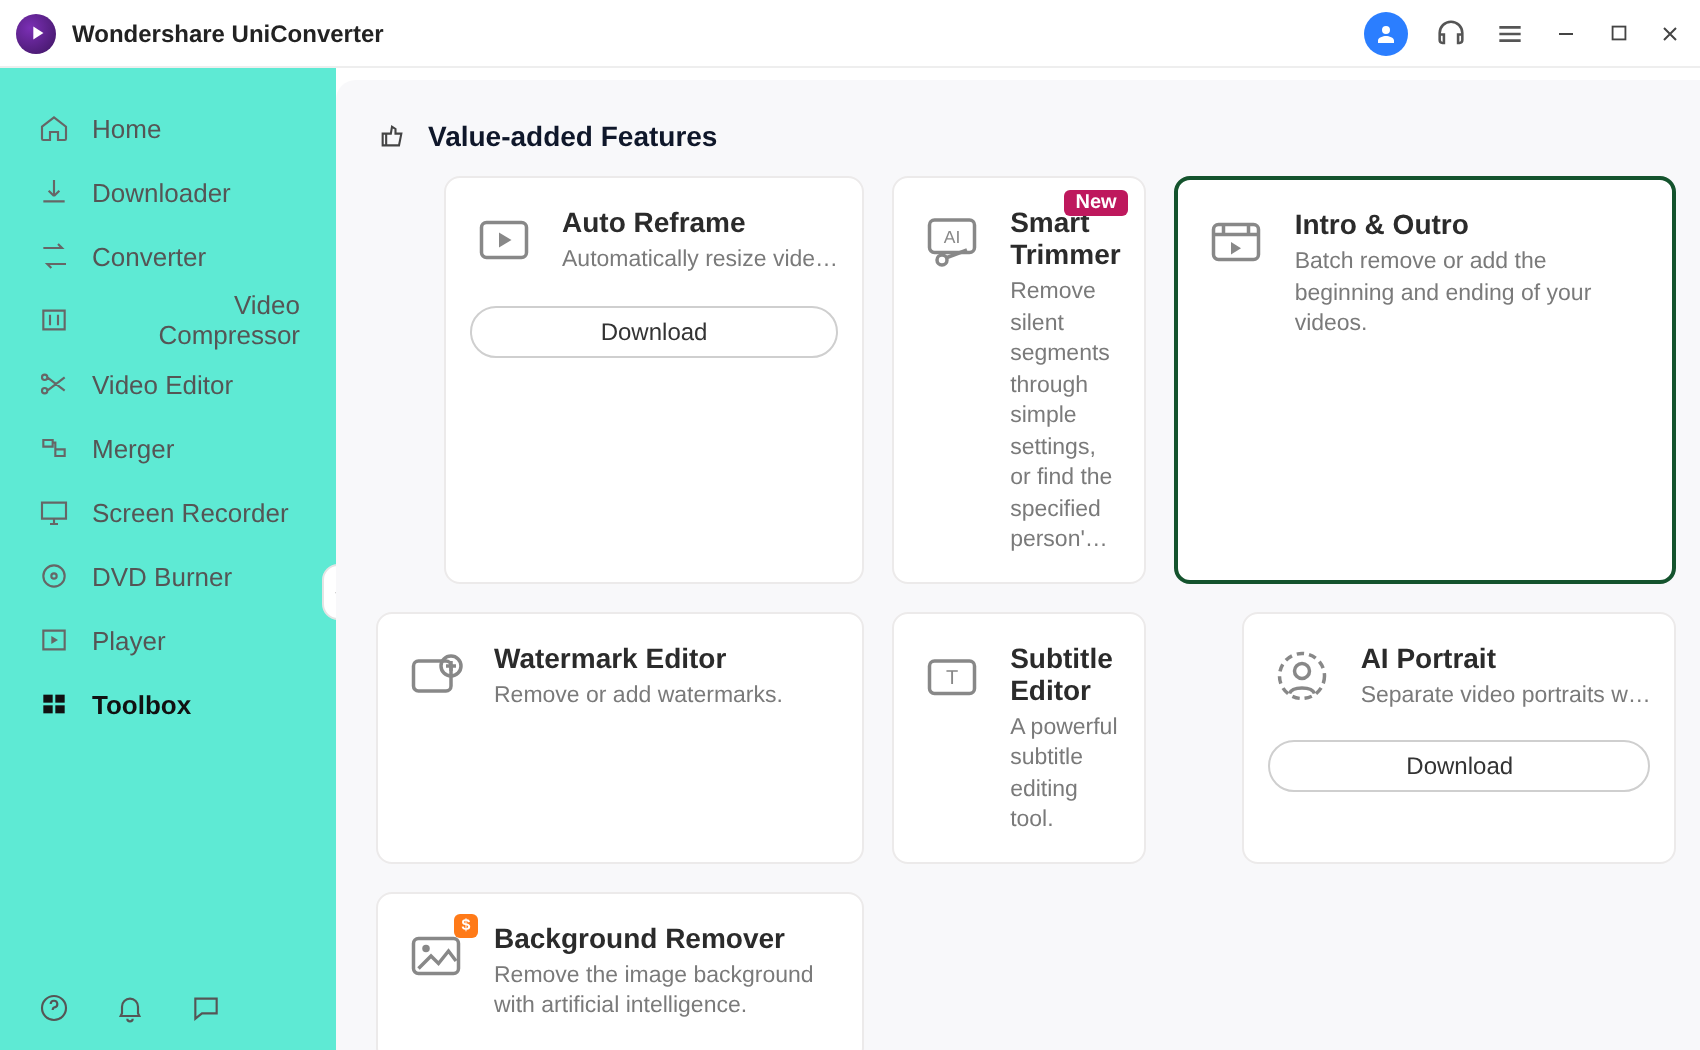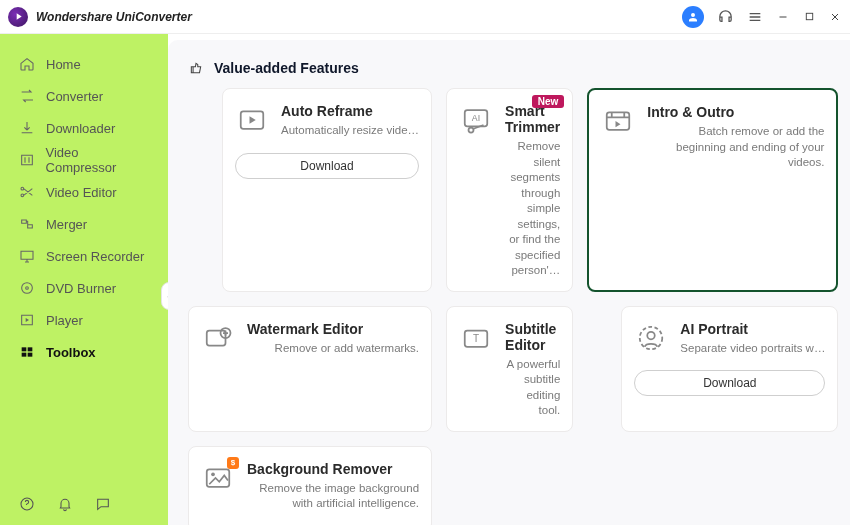--- a/index.html
+++ b/index.html
@@ -20,42 +20,43 @@
     height: 34px;
     padding: 0 8px;
     border-bottom: 1px solid #eee;
   }
   .app-logo {
     width: 20px; height: 20px; border-radius: 50%;
     background: radial-gradient(circle at 35% 35%, #7b2fb5, #3d1560);
     display:flex;align-items:center;justify-content:center;
     margin-right:8px;
   }
-  .app-title { font-weight: 600; font-size: 12px; color:#222;font-style:italic;}
+  .app-title { font-weight: 600; font-size: 12px; color:#222;}
   .titlebar .spacer { flex:1 }
   .tb-right { display:flex; align-items:center; gap:12px; }
   .avatar-badge {
     width:22px;height:22px;border-radius:50%;
     background:#2b7eff;display:flex;align-items:center;justify-content:center;
     color:#fff;
   }
   .tb-icon { width:18px;height:18px;display:flex;align-items:center;justify-content:center;color:#555;}
   .winbtn { width:14px;height:14px;display:flex;align-items:center;justify-content:center;color:#444;}
   
   .app {
     display:flex;
     height: calc(525px - 34px);
   }
   .sidebar {
     width: 168px;
     border-right: none;
     display:flex;
     flex-direction:column;
     position:relative;
-    background:#bef264;
+    background:#5eead4;
+    text-align:right;
   }
   .nav { padding-top: 14px; flex:1; }
   .nav-item {
     display:flex;align-items:center;
     height:32px;
     padding: 0 18px;
     color:#555;
     font-size:13px;
     cursor:pointer;
   }
@@ -110,21 +111,21 @@
   }
   .card.highlight { border:2px solid #14532d; }
   .card .c-icon {
     width:34px;height:34px;flex:0 0 34px;
     display:flex;align-items:center;justify-content:center;
     color:#888;
     position:relative;
   }
   .card .c-body { flex:1; min-width:0;}
   .card .c-title { font-weight:600;font-size:14px;color:#2b2b2b;margin-bottom:4px;white-space:normal;}
-  .card .c-desc { font-size:11.5px;color:#7a7a7a;line-height:1.35;text-align:right;}
+  .card .c-desc { font-size:11.5px;color:#7a7a7a;line-height:1.35;}
   .badge-new {
     position:absolute; top:6px; right:8px;
     background:#be185d;color:#fff;font-size:10px;
     padding:1px 6px;border-radius:3px;font-weight:600;
   }
   .corner-dot{
     position:absolute;top:-4px;right:-4px;width:12px;height:12px;
     background:#ff7a18;border-radius:3px;display:flex;align-items:center;justify-content:center;
     color:#fff;font-size:8px;font-weight:700;
   }
@@ -194,32 +195,32 @@
         <span class="ni-icon">
             <svg width="16" height="16" viewBox="0 0 24 24">
               <path fill="none" stroke="currentColor" stroke-width="1.6" d="M3 11l9-7 9 7v9a1 1 0 0 1-1 1h-5v-6H9v6H4a1 1 0 0 1-1-1z"></path>
             </svg>
           </span>
         <span>Home</span>
       </div>
       <div class="nav-item">
         <span class="ni-icon">
             <svg width="16" height="16" viewBox="0 0 24 24">
+              <path fill="none" stroke="currentColor" stroke-width="1.6" d="M12 3v12m0 0l-4-4m4 4l4-4M4 19h16"></path>
+            </svg>
+          </span>
+        <span>Downloader</span>
+      </div>
+      <div class="nav-item">
+        <span class="ni-icon">
+            <svg width="16" height="16" viewBox="0 0 24 24">
               <path fill="none" stroke="currentColor" stroke-width="1.6" d="M4 6h14l-3-3m6 15H7l3 3M4 6v0m17 12v0"></path>
             </svg>
           </span>
         <span>Converter</span>
-      </div>
-      <div class="nav-item">
-        <span class="ni-icon">
-            <svg width="16" height="16" viewBox="0 0 24 24">
-              <path fill="none" stroke="currentColor" stroke-width="1.6" d="M12 3v12m0 0l-4-4m4 4l4-4M4 19h16"></path>
-            </svg>
-          </span>
-        <span>Downloader</span>
       </div>
       <div class="nav-item">
         <span class="ni-icon">
             <svg width="16" height="16" viewBox="0 0 24 24">
               <path fill="none" stroke="currentColor" stroke-width="1.6" d="M4 5h16v14H4zM9 8v8m6-8v8"></path>
             </svg>
           </span>
         <span>Video Compressor</span>
       </div>
       <div class="nav-item">

